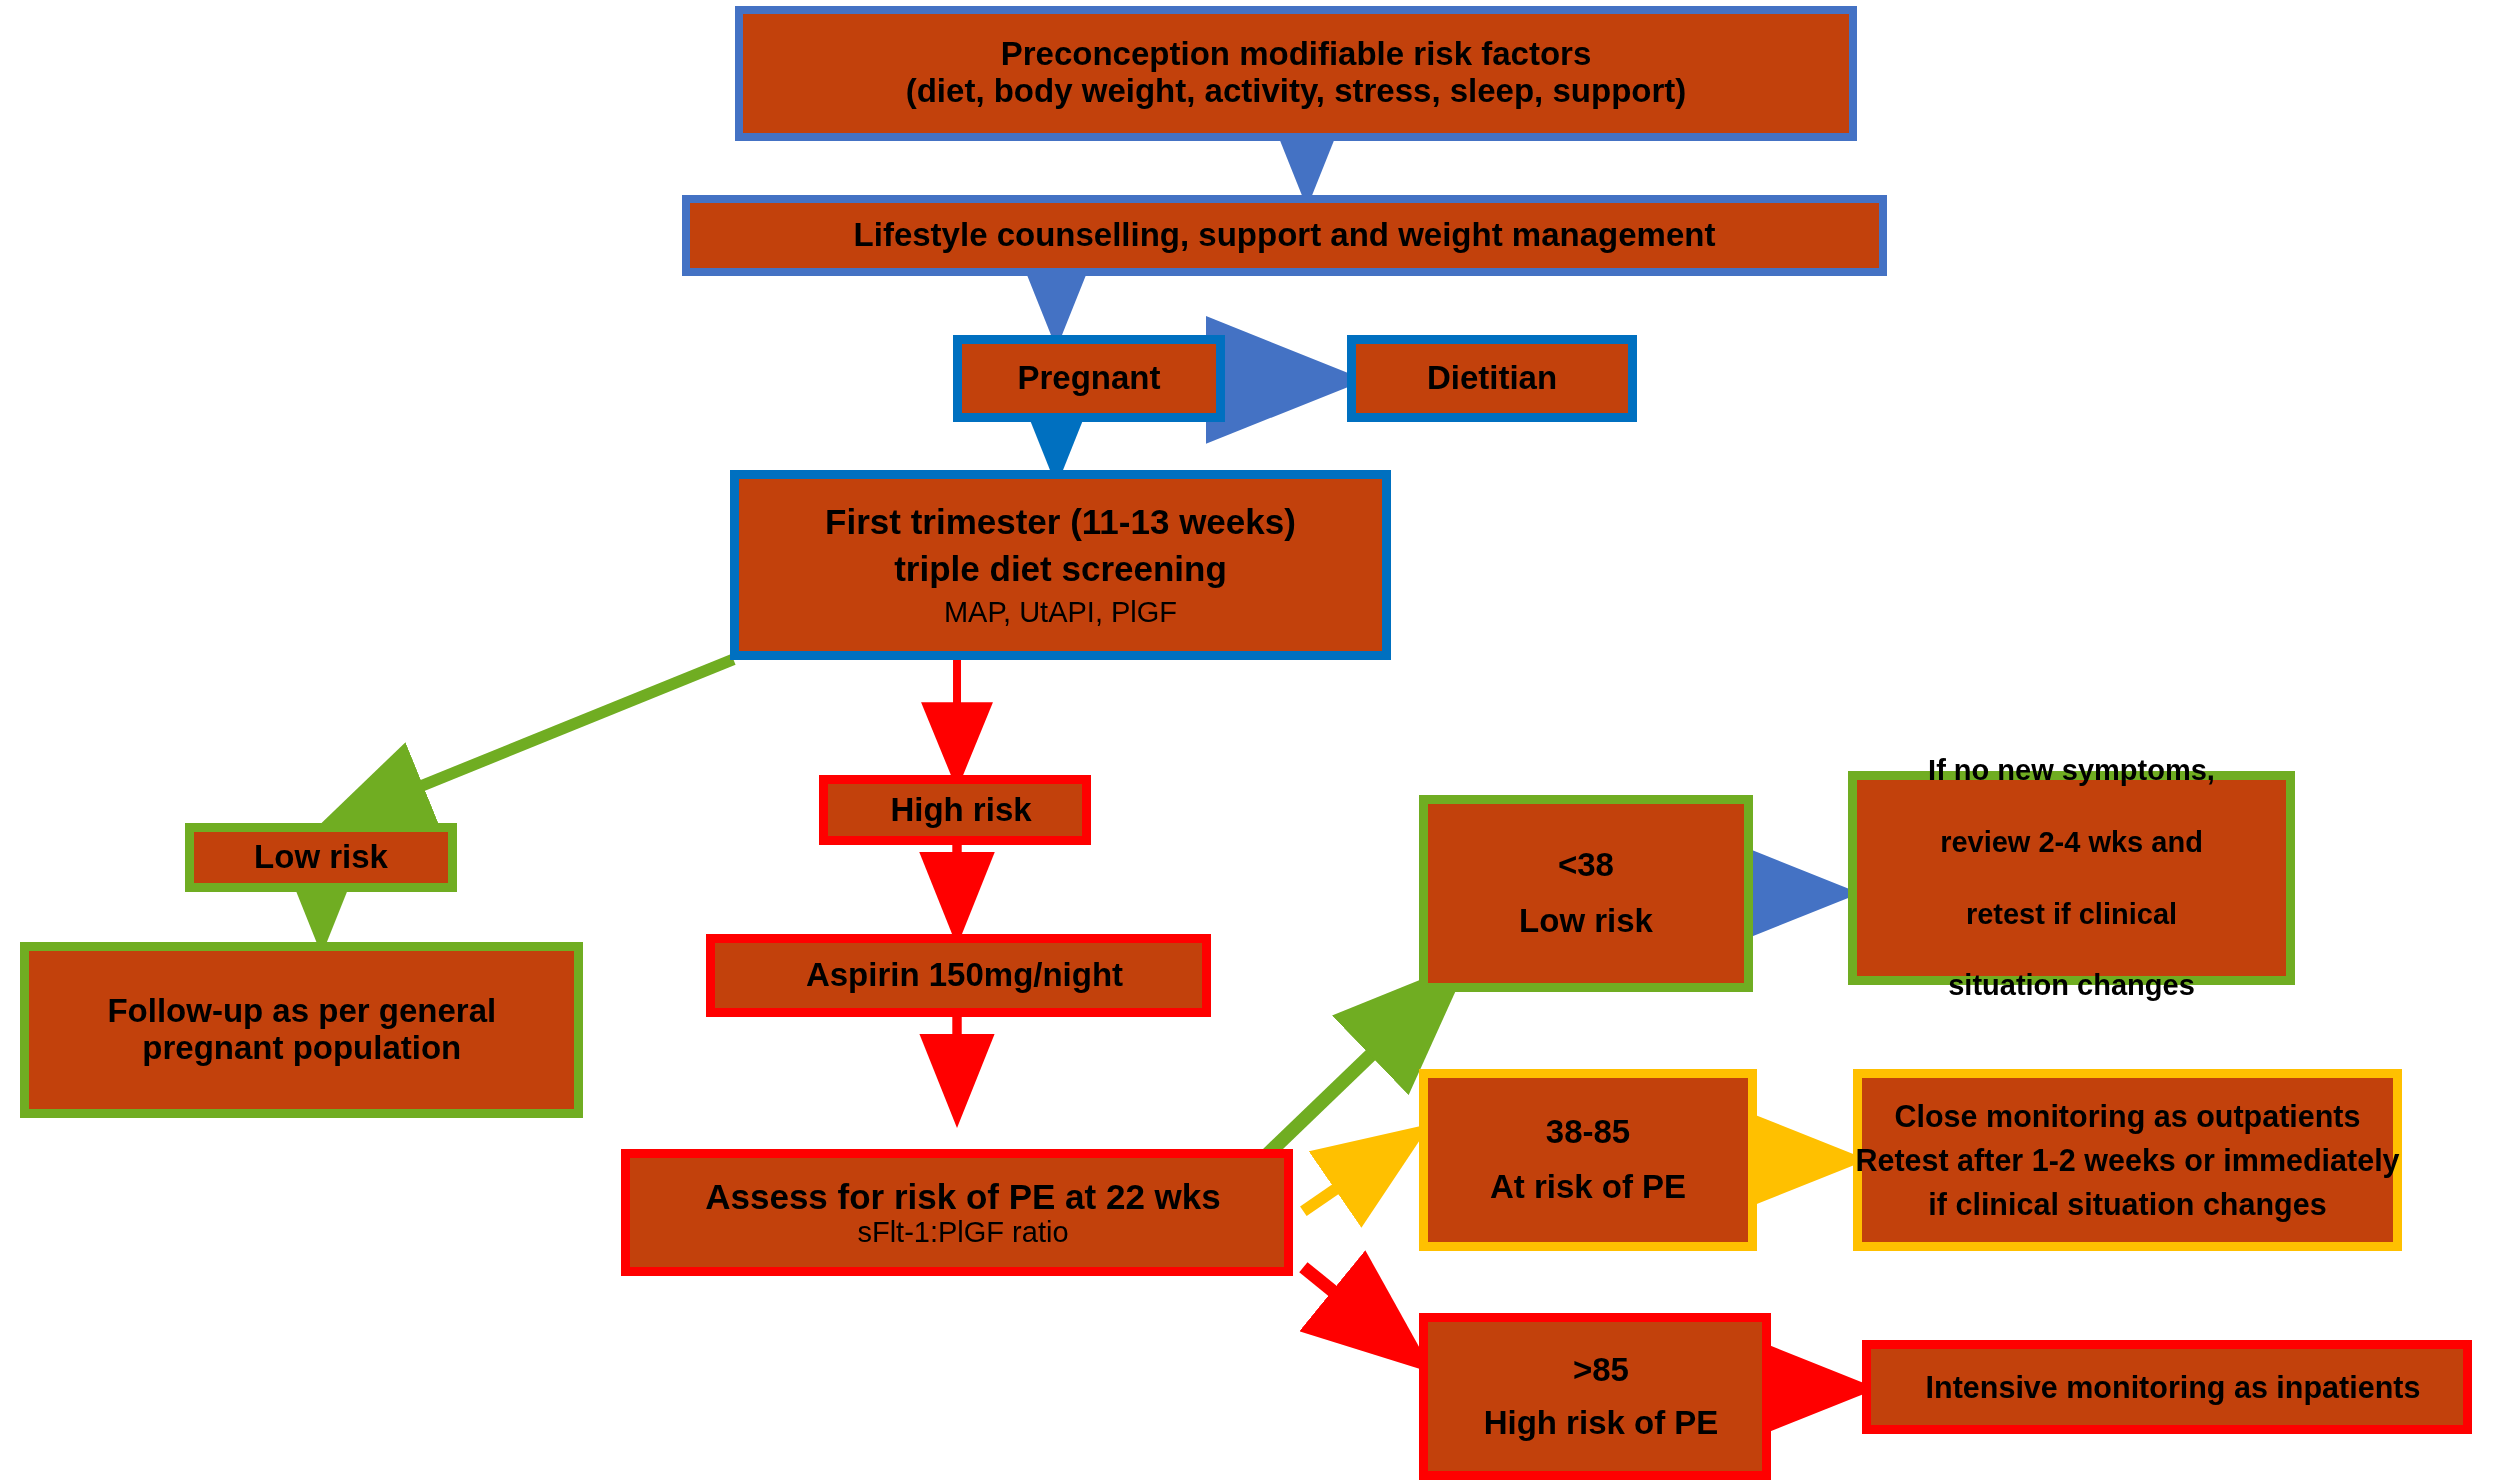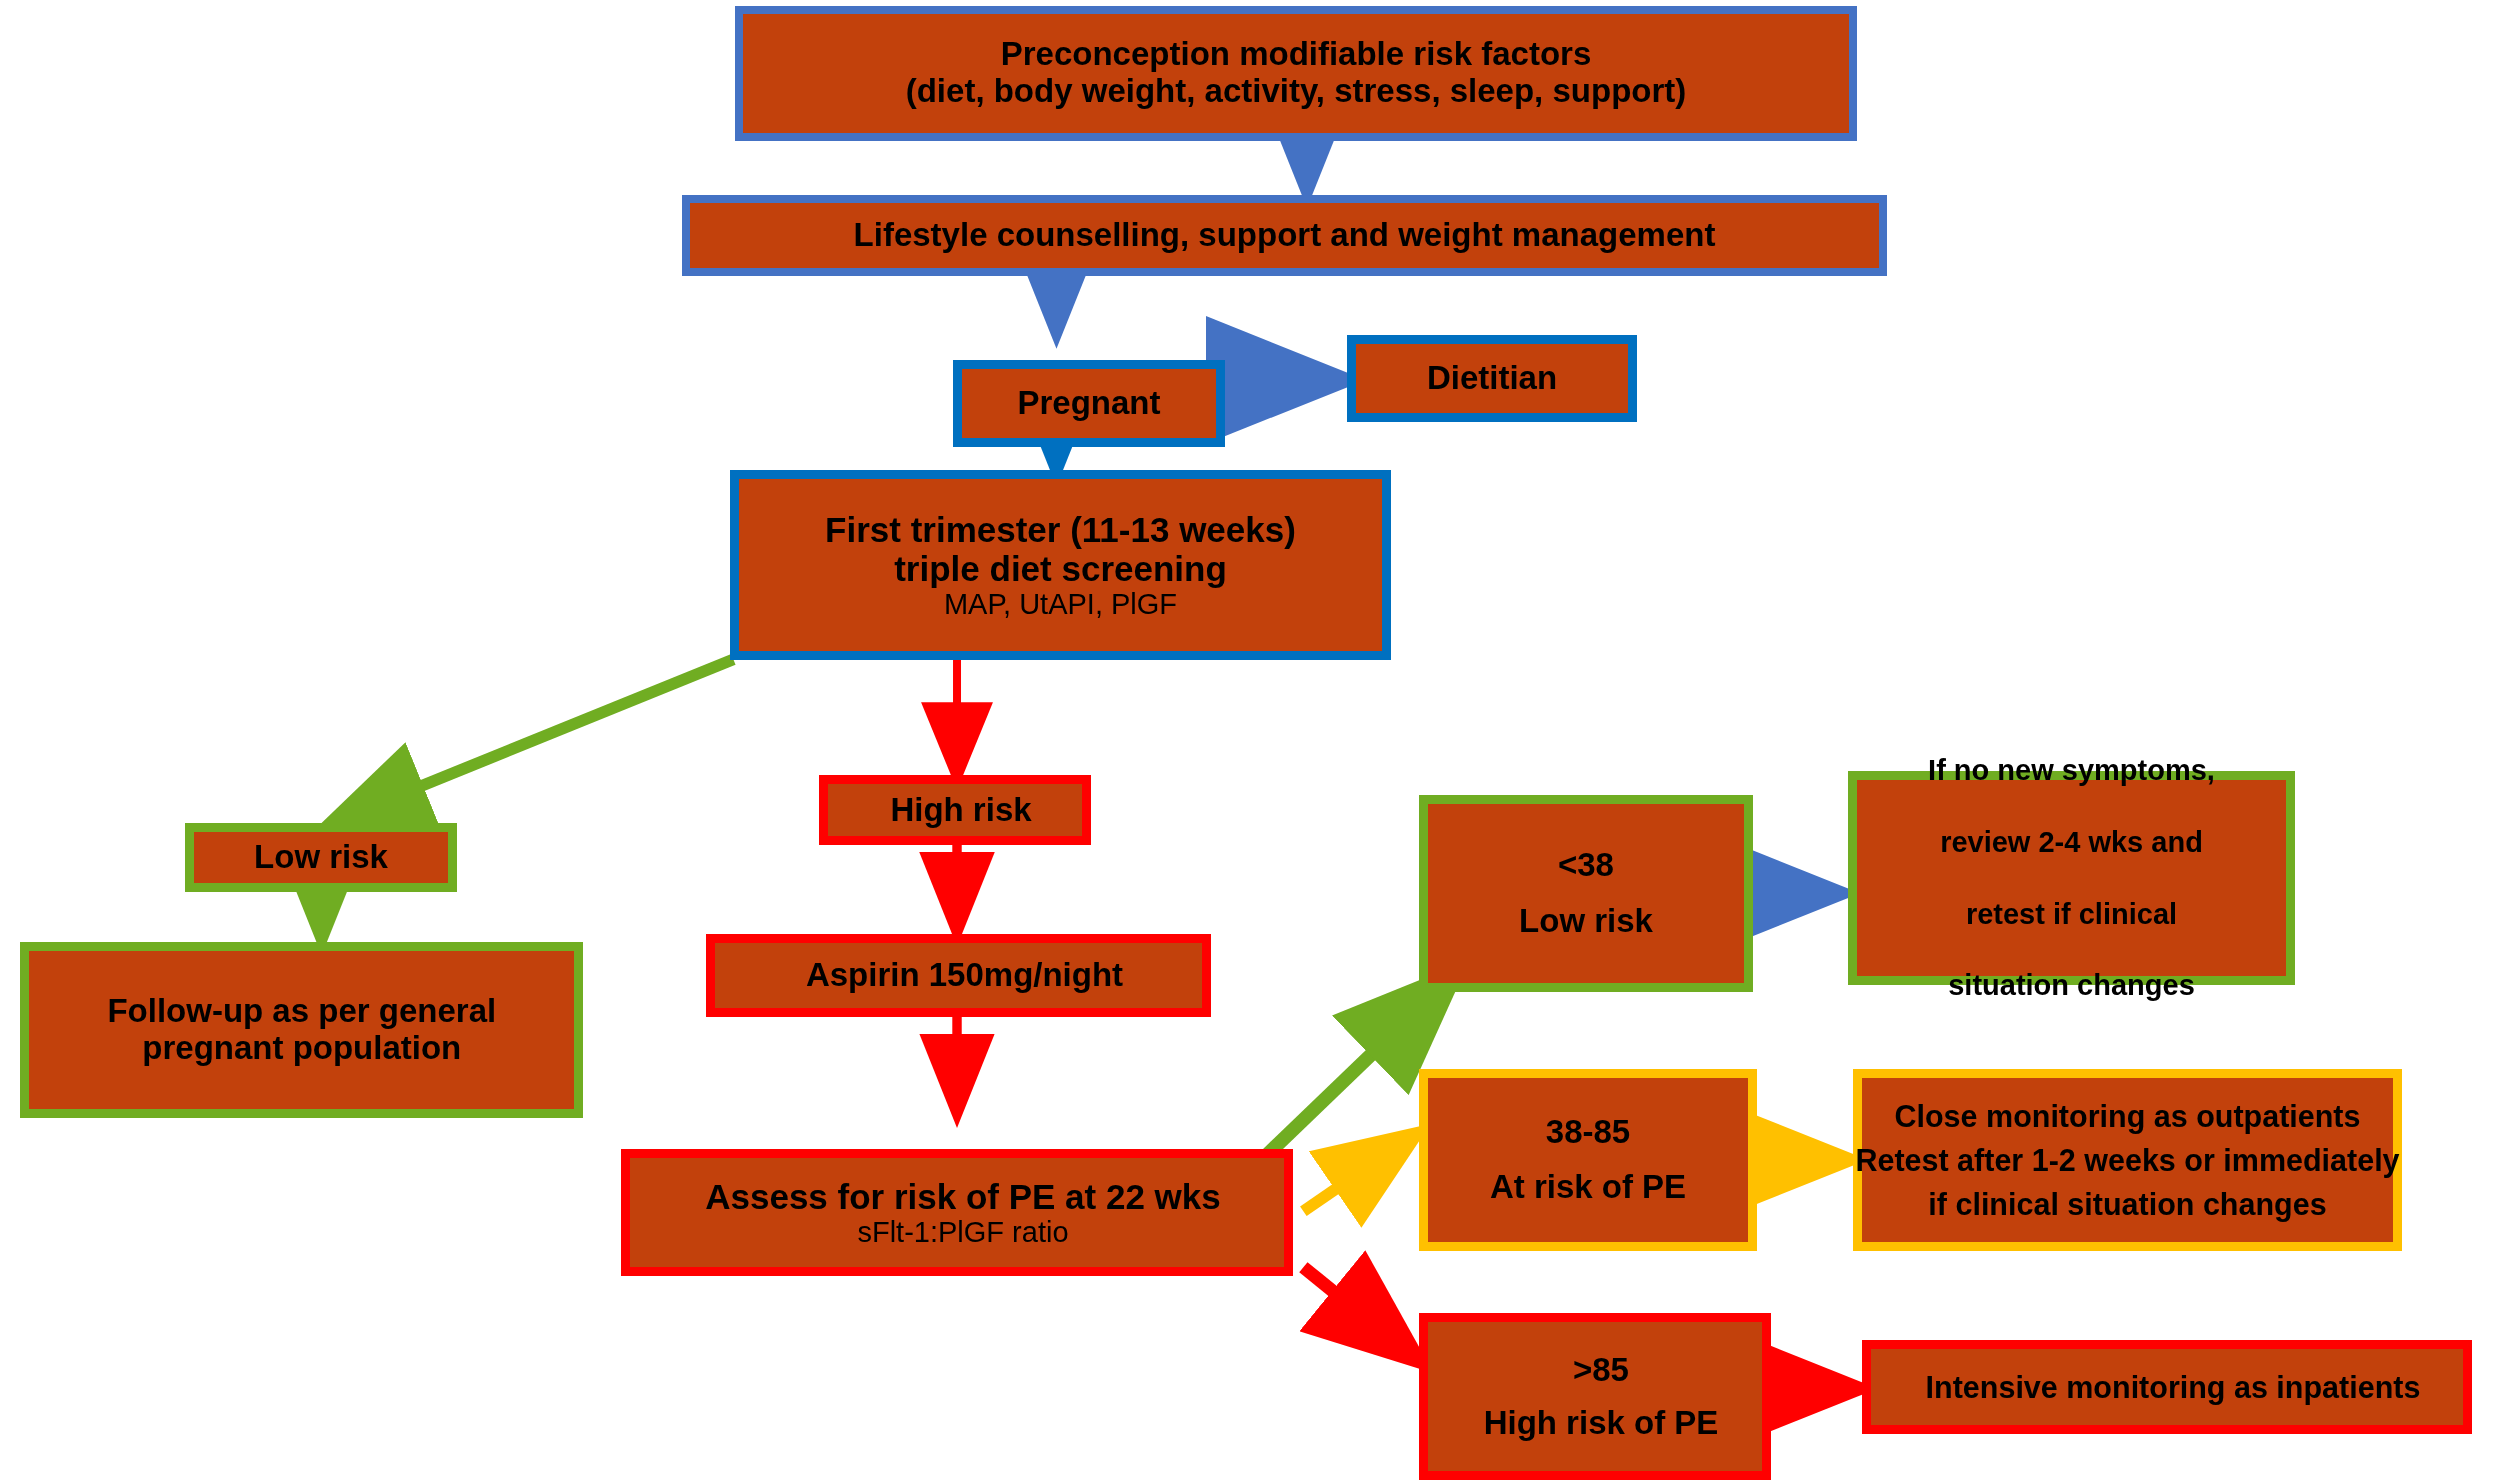--- a/index.html
+++ b/index.html
@@ -95,29 +95,29 @@
 
   <div class="node c-blue-dark" style="left:735px; top:5.8px; width:1122px; height:135px; font-size:33px;">
     <span class="ln">Preconception modifiable risk factors</span>
     <span class="ln">(diet, body weight, activity, stress, sleep, support)</span>
   </div>
 
   <div class="node c-blue-dark" style="left:682px; top:195px; width:1205px; height:81px; font-size:33px;">
     <span class="ln">Lifestyle counselling, support and weight management</span>
   </div>
 
-  <div class="node c-blue" style="left:953px; top:335px; width:272px; height:87px; font-size:33px;margin-top:25px;">
+  <div class="node c-blue" style="left:953px; top:335px; width:272px; height:87px; font-size:33px;">
     <span class="ln">Pregnant</span>
   </div>
 
   <div class="node c-blue" style="left:1347px; top:335px; width:290px; height:87px; font-size:33px;">
     <span class="ln">Dietitian</span>
   </div>
 
-  <div class="node c-blue" style="left:730px; top:470px; width:661px; height:190px; font-size:35px;">
+  <div class="node c-blue" style="left:730px; top:470px; width:661px; height:190px; font-size:35px;gap:8px;">
     <span class="ln">First trimester (11-13 weeks)</span>
     <span class="ln">triple diet screening</span>
     <span class="ln sub" style="font-size:29px;">MAP, UtAPI, PlGF</span>
   </div>
 
   <div class="node c-green" style="left:185px; top:823px; width:272px; height:69px; font-size:33px;">
     <span class="ln">Low risk</span>
   </div>
 
   <div class="node c-green" style="left:20.3px; top:942px; width:563px; height:176px; font-size:33px;">

